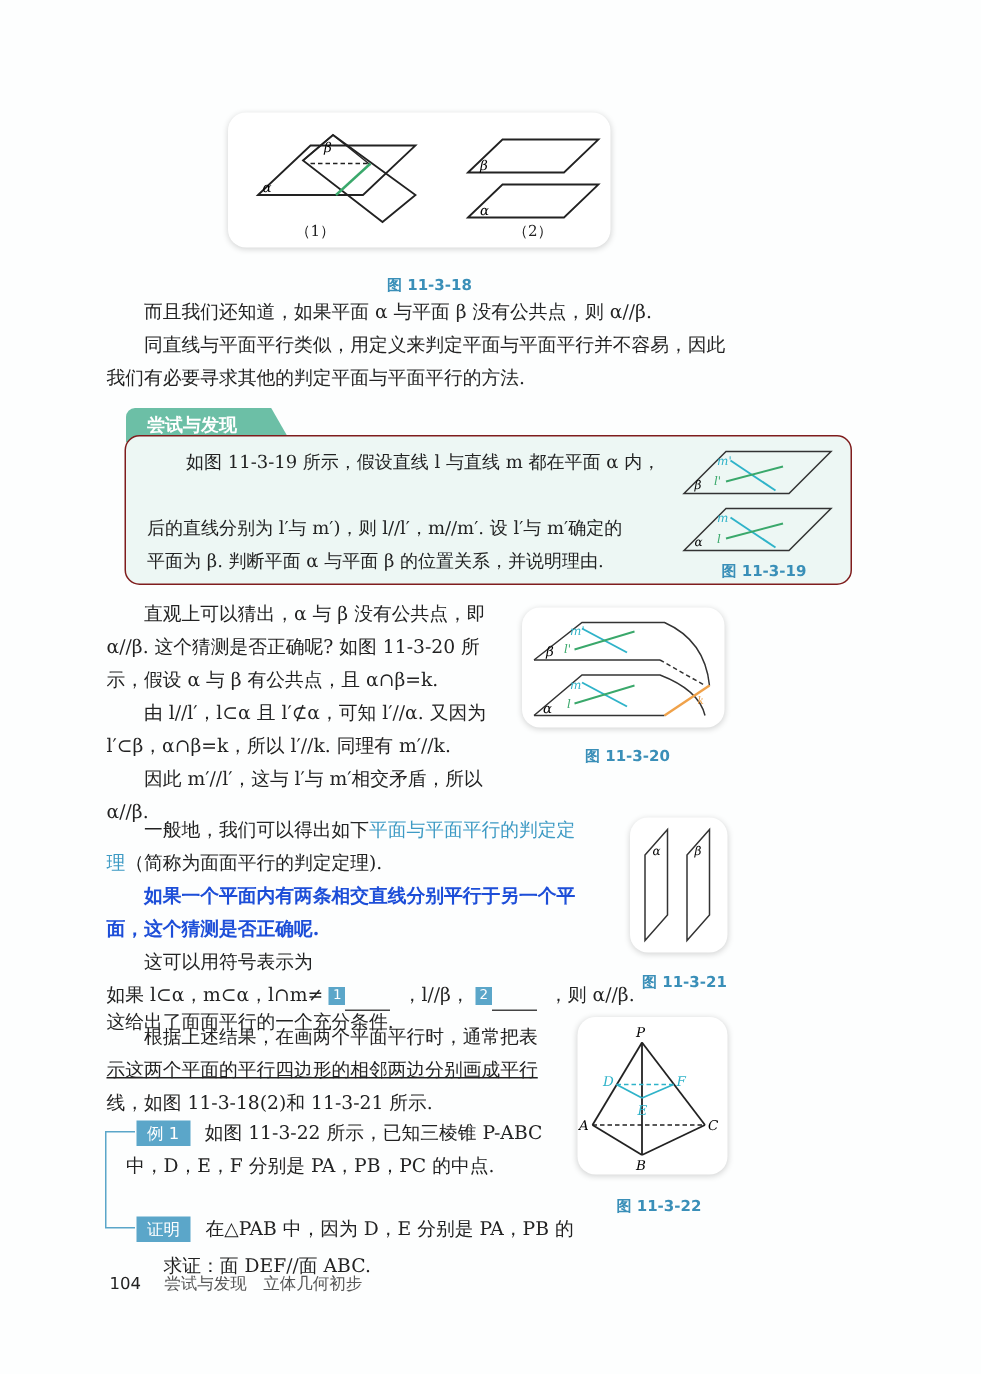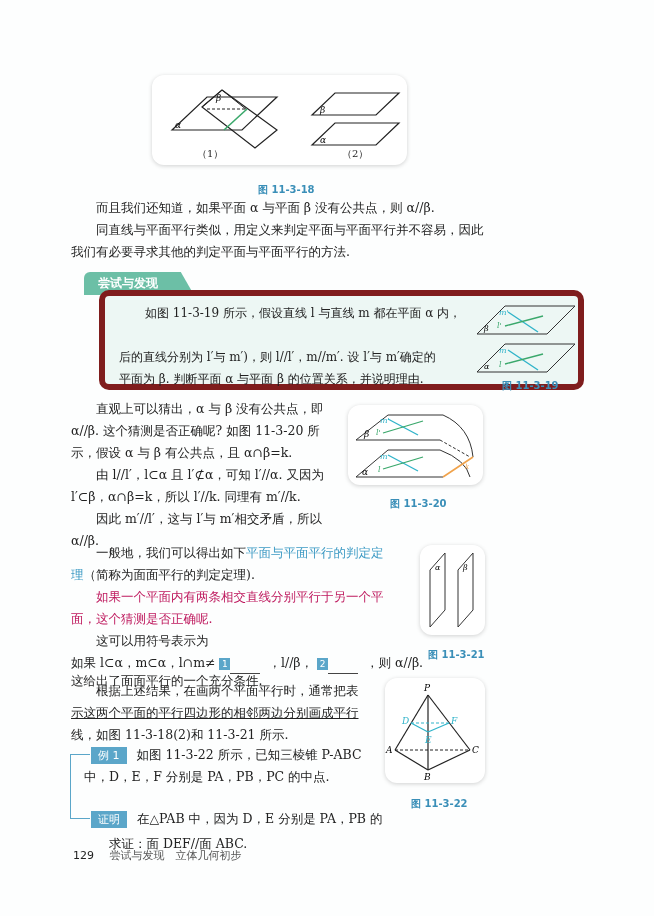--- a/index.html
+++ b/index.html
@@ -9,23 +9,23 @@
       position: relative; overflow: hidden;
     }
     .abs { position: absolute; }
     .fig-card {
       background: #fff; border-radius: 12px;
       box-shadow: 0 1px 4px rgba(0,0,0,0.18);
     }
     .caption { font-family: "DejaVu Sans", sans-serif; font-size: 10px; color: #3a8fb8; font-weight: bold; }
     .para { font-size: 12.5px; line-height: 22px; }
     .blue { color: #3d9ac4; }
-    .bold-blue { color: #be185d; font-weight: normal; }
+    .bold-blue { color: #1d4ed8; font-weight: bold; }
     .explore-box {
-      background: #edf7f4; border: 6px solid #7f1d1d; border-radius: 10px; margin-left: 16px;
+      background: #edf7f4; border: 1px solid #7f1d1d; border-radius: 10px;
     }
     .explore-tab {
       background: #6cbfa6; color: #fff; font-family: "DejaVu Sans", sans-serif;
       font-size: 12px; font-weight: bold; padding: 3px 14px;
       clip-path: polygon(0 0, 88% 0, 100% 100%, 0 100%);
       border-radius: 6px 0 0 0;
     }
     .tag {
       display: inline-block; background: #5ba6c9; color: #fff;
       font-family: "DejaVu Sans", sans-serif; font-size: 11px; padding: 0 7px;
@@ -184,15 +184,15 @@
     <text x="39" y="102" font-size="9" font-style="italic">B</text>
     <text x="87" y="75" font-size="9" font-style="italic">C</text>
     <text x="17" y="46" font-size="9" font-style="italic" fill="#2fb3c9">D</text>
     <text x="40" y="65" font-size="9" font-style="italic" fill="#2fb3c9">E</text>
     <text x="66" y="46" font-size="9" font-style="italic" fill="#2fb3c9">F</text>
   </svg>
 </div>
 <div class="abs caption" style="left:411px;top:797px;">图 11-3-22</div>
 
 <div class="abs footer" style="left:73px;top:848px;">
-  <span style="color:#222;margin-right:12px;">129</span>
+  <span style="color:#222;margin-right:12px;">104</span>
   <span>尝试与发现　立体几何初步</span>
 </div>
 
 </body></html>

